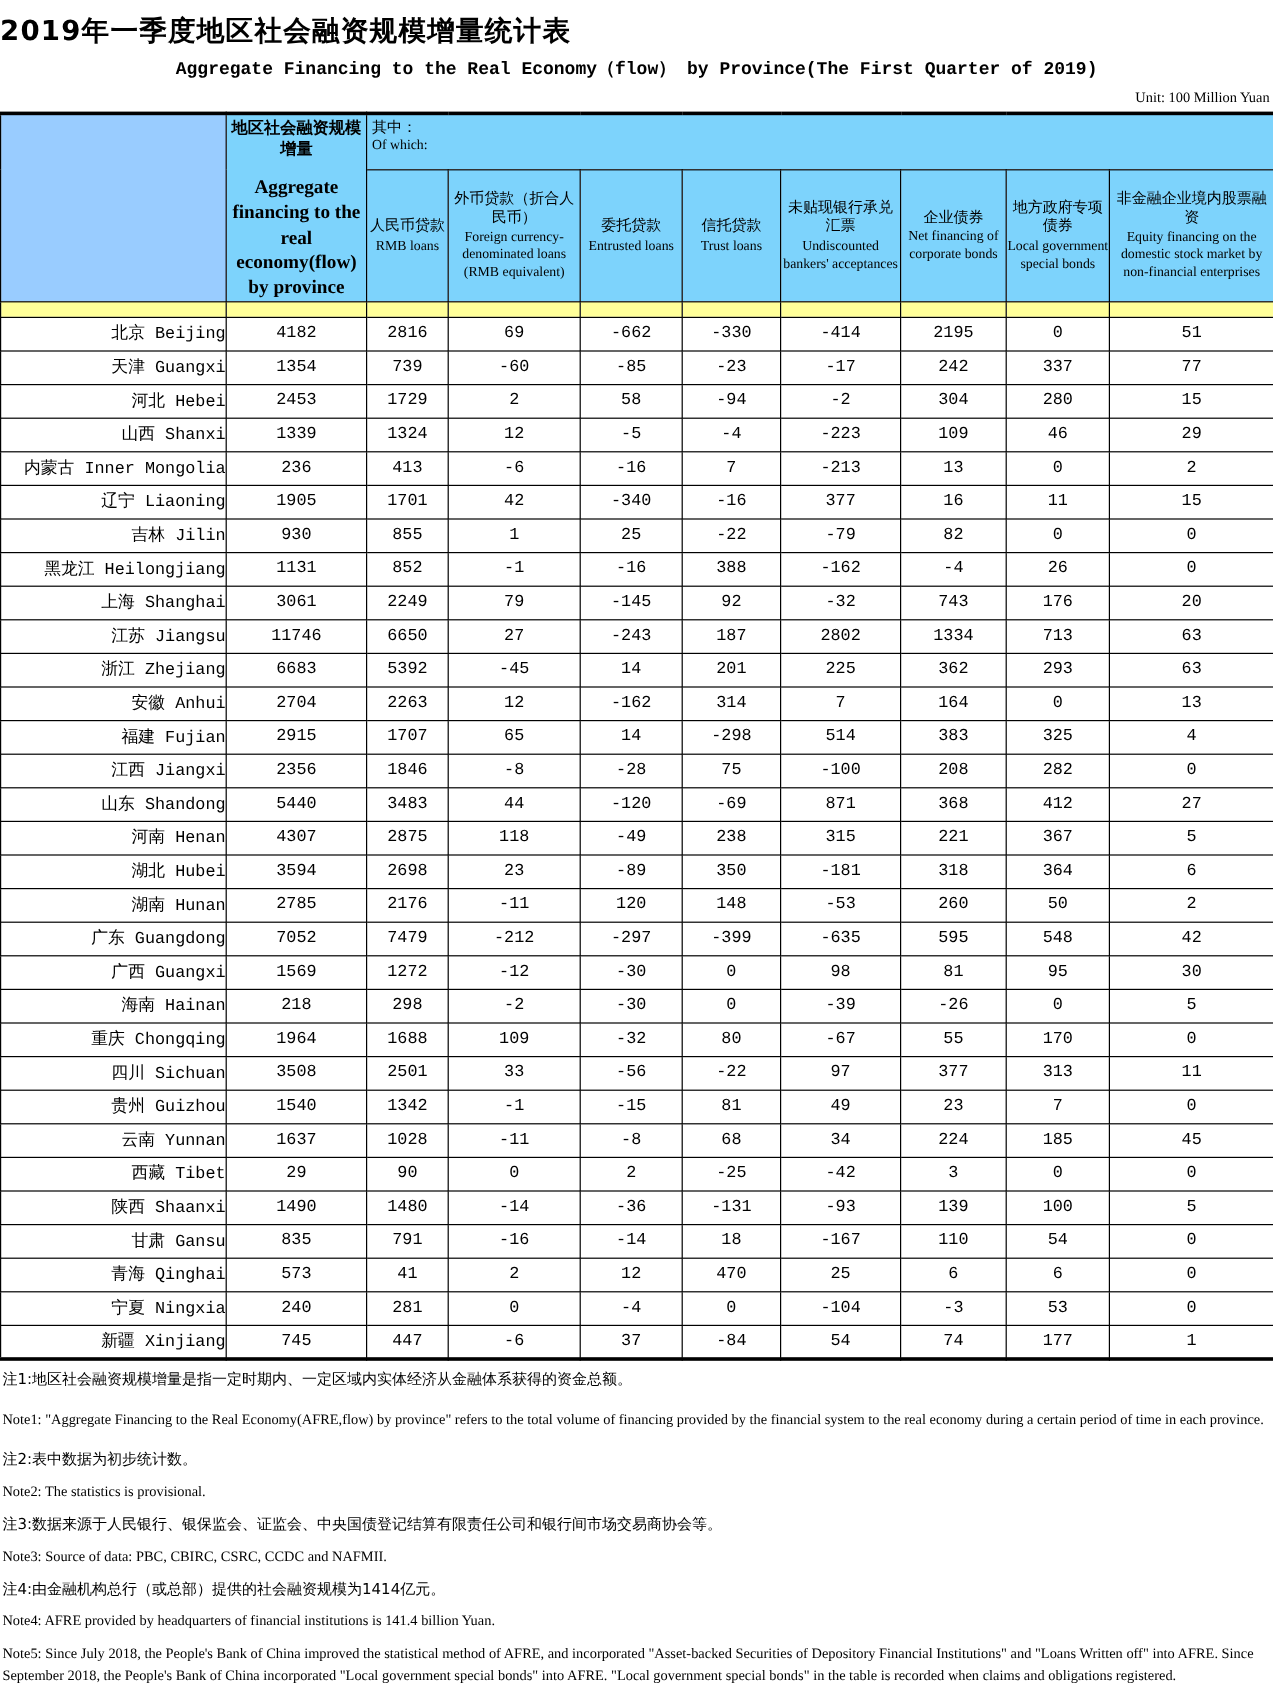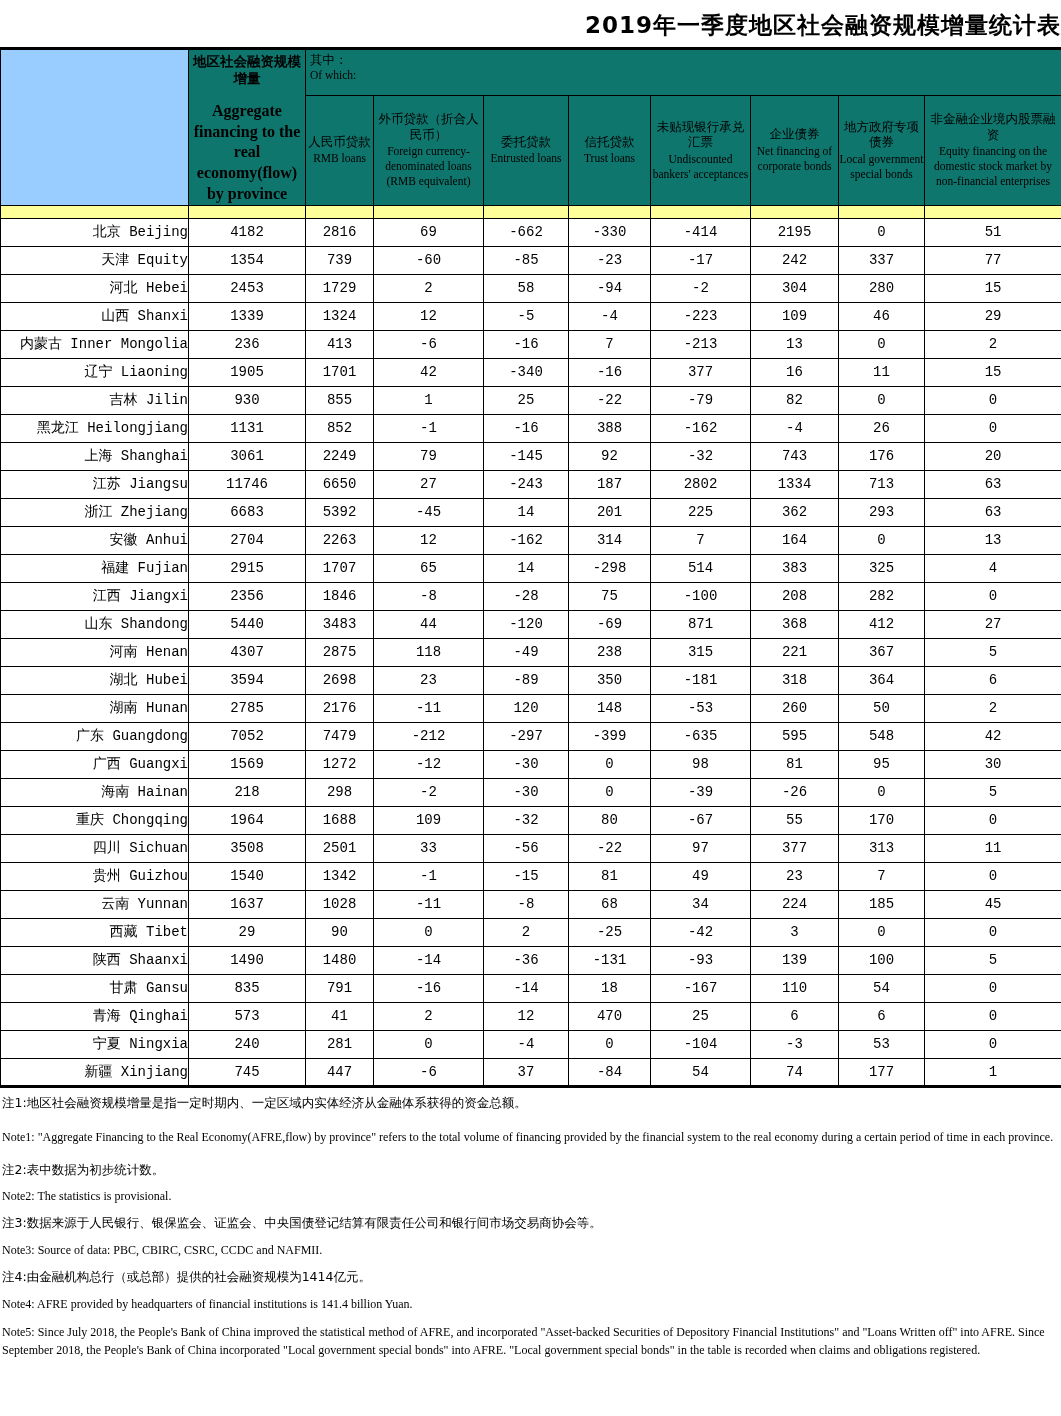--- a/index.html
+++ b/index.html
@@ -5,21 +5,21 @@
   * { margin: 0; padding: 0; box-sizing: border-box; }
   html, body { background: #ffffff; }
   body {
     width: 1061px;
     font-family: "Liberation Serif", "DejaVu Serif", serif;
     color: #000;
   }
   .page { width: 1061px; padding-top: 10px; }
 
   .title {
-    text-align: right;
+    text-align: left;
     font-family: "DejaVu Sans", sans-serif;
     font-weight: bold;
     font-size: 23px;
     letter-spacing: 1px;
   }
   .subtitle {
     text-align: center;
     font-family: "Liberation Mono", "DejaVu Sans Mono", monospace;
     font-weight: bold;
     font-size: 15px;
@@ -42,21 +42,21 @@
     margin-top: 4px;
     border-top: 3px solid #000;
     border-bottom: 3px solid #000;
     border-left: 1px solid #000;
     border-right: 1px solid #000;
   }
   table.afre td, table.afre th {
     border: 1px solid #000;
     overflow: hidden;
   }
-  thead th { background: #0f766e; font-weight: normal; vertical-align: middle; }
+  thead th { background: #7dd3fc; font-weight: normal; vertical-align: middle; }
   th.corner { background: #99CCFF; }
   th.agg-col {
     vertical-align: top;
     padding-top: 3px;
   }
   .hdr-cn {
     font-family: "DejaVu Sans", sans-serif;
     font-size: 12.5px;
     line-height: 1.25;
     text-align: center;
@@ -105,22 +105,24 @@
     margin-bottom: 10px;
   }
   .note-gap { margin-bottom: 16px; }
 </style>
 </head>
 <body>
 
 <div class="page">
 
   <div class="title">2019年一季度地区社会融资规模增量统计表</div>
+  <div class="subtitle">Aggregate Financing to the Real Economy（flow） by Province(The First Quarter of 2019)</div>
 
   <div class="units">
+    <div class="unit-en">Unit: 100 Million Yuan</div>
   </div>
 
   <table class="afre">
     <colgroup>
       <col style="width:188px">
         <col style="width:117px">
         <col style="width:68px">
       <col style="width:110px">
         <col style="width:85px">
         <col style="width:82px">
@@ -195,21 +197,21 @@
           <td class="num">2816</td>
           <td class="num">69</td>
           <td class="num">-662</td>
           <td class="num">-330</td>
           <td class="num">-414</td>
           <td class="num">2195</td>
           <td class="num">0</td>
           <td class="num">51</td>
         </tr>
         <tr>
-          <td class="province">天津 Equity</td>
+          <td class="province">天津 Guangxi</td>
           <td class="num">1354</td>
           <td class="num">739</td>
           <td class="num">-60</td>
           <td class="num">-85</td>
           <td class="num">-23</td>
           <td class="num">-17</td>
           <td class="num">242</td>
           <td class="num">337</td>
           <td class="num">77</td>
         </tr>

